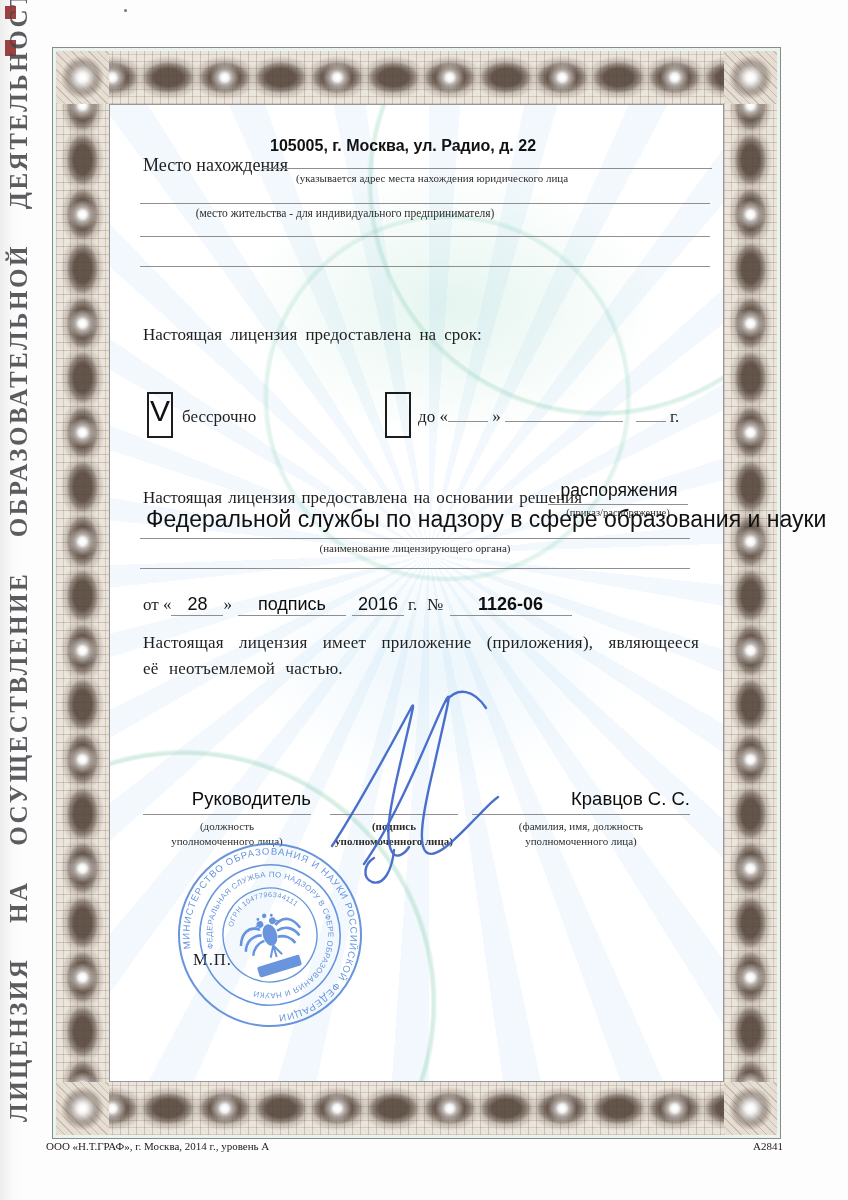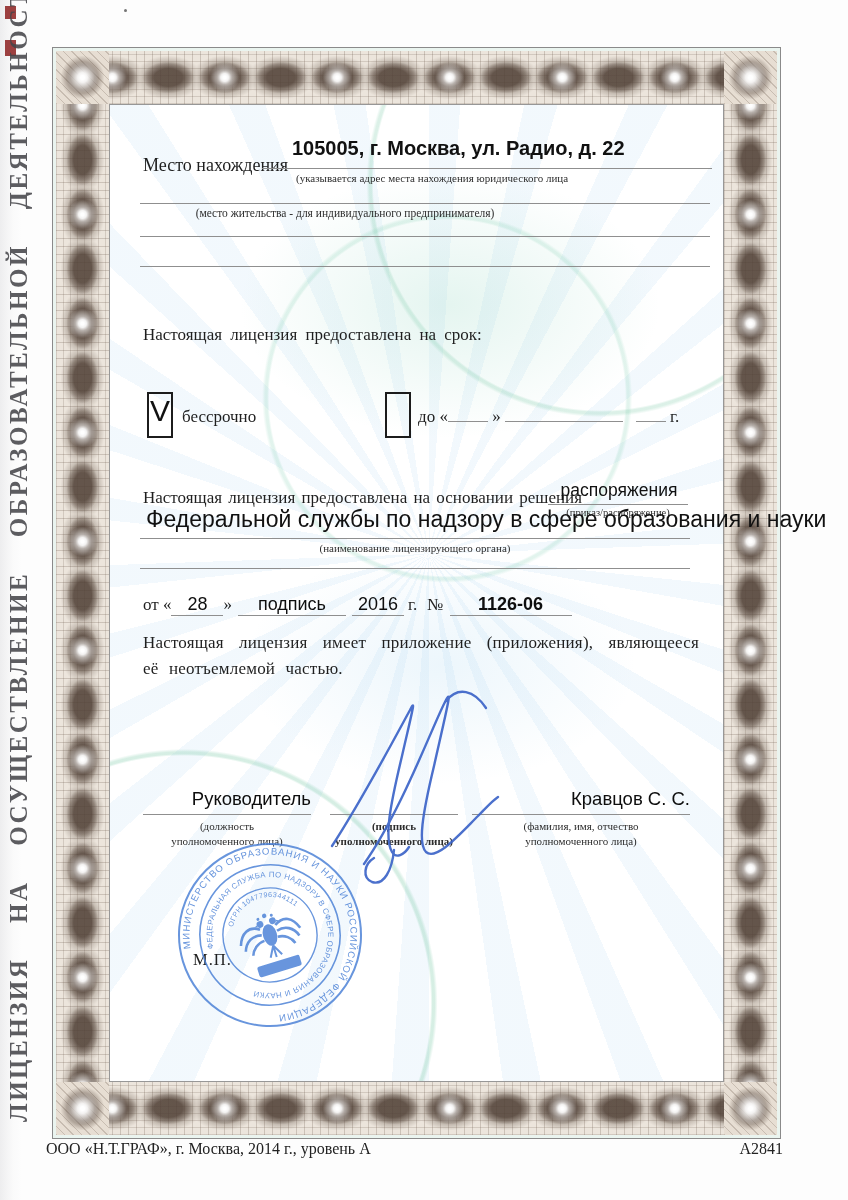--- a/index.html
+++ b/index.html
@@ -74,21 +74,21 @@
   .blank{display:inline-block;border-bottom:1px solid #8f8f8f;}
   .fillrow{display:flex;align-items:baseline;white-space:nowrap;}
   .fillrow .fill{border-bottom:1px solid #8f8f8f;text-align:center;
     font-family:"Liberation Sans",sans-serif;font-size:18px;color:#0e0e0e;}
   .sigcol{position:absolute;text-align:center;}
   .sigcol .val{font-family:"Liberation Sans",sans-serif;font-size:18.5px;color:#0e0e0e;height:24px;text-align:right;}
   .sigcol .ln{height:1px;background:#8f8f8f;margin:2px 0 4px 0;}
   .sigcol .hint{line-height:1.35;}
   .stamp-wrap{position:absolute;left:170px;top:835px;z-index:6;opacity:.88;}
   .signature-wrap{position:absolute;left:318px;top:688px;z-index:7;}
-  .footer{position:absolute;font-family:"Liberation Serif",serif;font-size:16px;color:#222;}
+  .footer{position:absolute;font-family:"Liberation Serif",serif;font-size:11px;color:#222;}
 </style>
 </head>
 <body>
 
 <div class="page">
 
   <div class="scan-edge-left"></div>
   <div class="artifact" style="left:5px;top:6px;width:11px;height:13px;"></div>
   <div class="artifact" style="left:5px;top:40px;width:11px;height:16px;"></div>
   <div class="artifact-dot" style="left:124px;top:9px;"></div>
@@ -104,21 +104,21 @@
     <div class="corner corner-br"></div>
     <div class="inner-paper">
       <div class="watermark"></div>
     </div>
   </div>
 
   <div class="side-title">ЛИЦЕНЗИЯ НА ОСУЩЕСТВЛЕНИЕ ОБРАЗОВАТЕЛЬНОЙ ДЕЯТЕЛЬНОСТИ</div>
 
   <div class="content">
 
-    <div class="abs sans" style="left:270px;top:137px;font-size:20px;font-weight:bold;margin-left:22px;">105005, г. Москва, ул. Радио, д. 22</div>
+    <div class="abs sans" style="left:270px;top:137px;font-size:16px;font-weight:bold;">105005, г. Москва, ул. Радио, д. 22</div>
     <div class="abs serif17" style="left:143px;top:155px;font-size:18px;">Место нахождения</div>
     <div class="rule" style="left:262px;top:168px;width:450px;"></div>
     <div class="abs hint" style="left:296px;top:172px;">(указывается адрес места нахождения юридического лица</div>
     <div class="rule" style="left:140px;top:203px;width:570px;"></div>
     <div class="abs hint" style="left:150px;top:207px;width:390px;text-align:center;font-size:11.5px;">(место жительства - для индивидуального предпринимателя)</div>
     <div class="rule" style="left:140px;top:236px;width:570px;"></div>
     <div class="rule" style="left:140px;top:266px;width:570px;"></div>
 
     <div class="abs serif17" style="left:143px;top:325px;word-spacing:4px;">Настоящая лицензия предоставлена на срок:</div>
     <div class="checkbox" style="left:147px;top:392px;">
@@ -164,21 +164,21 @@
     </div>
     <div class="sigcol" style="left:330px;top:788px;width:128px;font-weight:bold;">
       <div class="val"></div>
       <div class="ln"></div>
       <div class="hint">(подпись</div>
       <div class="hint">уполномоченного лица)</div>
     </div>
     <div class="sigcol" style="left:472px;top:788px;width:218px;">
       <div class="val">Кравцов С. С.</div>
       <div class="ln"></div>
-      <div class="hint">(фамилия, имя, отчество</div>
+      <div class="hint">(фамилия, имя, должность</div>
       <div class="hint">уполномоченного лица)</div>
     </div>
 
     <div class="abs" style="left:193px;top:950px;font-size:16.5px;letter-spacing:1px;">М.П.</div>
 
     <div class="footer" style="left:46px;top:1140px;">ООО «Н.Т.ГРАФ»,  г. Москва,  2014 г.,  уровень А</div>
     <div class="footer" style="left:683px;top:1140px;width:100px;text-align:right;">А2841</div>
   </div>
 
   <div class="signature-wrap">

